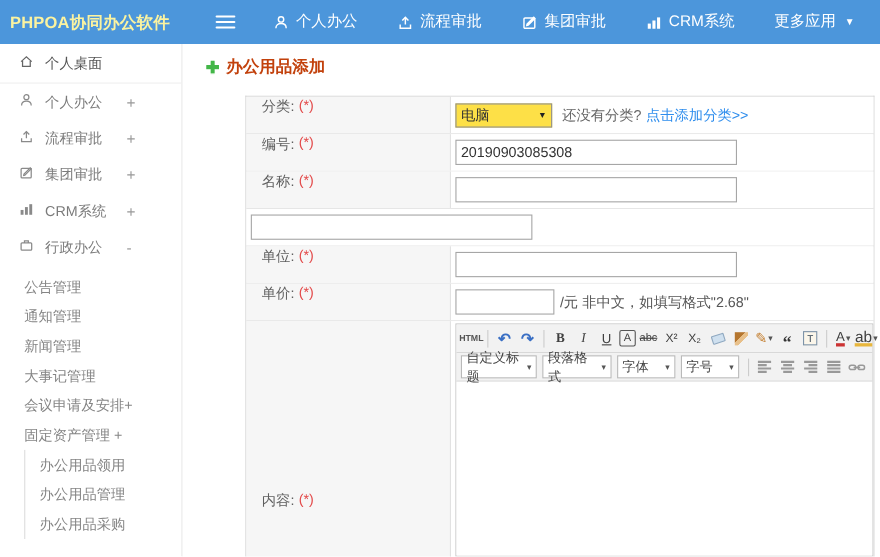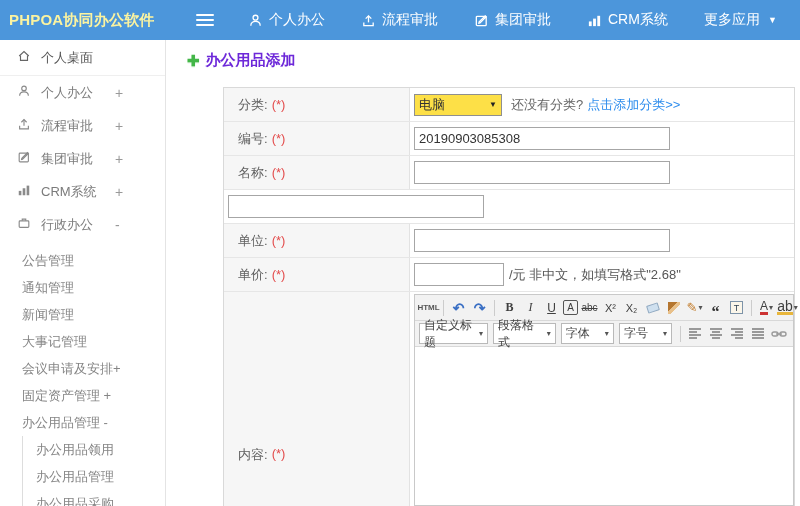--- a/index.html
+++ b/index.html
@@ -26,27 +26,27 @@
   .expander { position:absolute; left:115px; top:50%; transform:translateY(-50%); font-size:14px; color:#999; }
   .side-sub { padding-top:6px; }
   .side-subitem { height:27px; display:flex; align-items:center; padding-left:22px; cursor:pointer; color:#858585; }
   .side-subsub { margin-left:22px; border-left:1px solid #ddd; }
   .side-subsub .side-subitem { padding-left:13px; }
 
   
   .main { position:absolute; top:40px; left:166px; width:634px; height:466px; background:#fff; }
   .page-title { position:absolute; left:21px; top:11px; display:flex; align-items:center; gap:6px; }
   .plus-glyph { color:#43b648; font-size:15px; font-weight:bold; text-shadow:0 1px 0 #d7f3d8; }
-  .page-title h1 { font-size:15px; font-weight:bold; color:#6d28d9; }
+  .page-title h1 { font-size:15px; font-weight:bold; color:#c2410c; }
 
   
   .form-table { position:absolute; left:57px; top:47px; width:572px; border:1px solid #d9d9d9; border-bottom:none; font-size:13px; }
   .frow { display:flex; border-bottom:1px solid #e6e6e6; height:34px; }
   .frow:last-child { border-bottom:none; height:215px; }
-  .fl { width:186px; flex:none; background:#f6f6f6; border-right:1px solid #e2e2e2; display:flex; align-items:center; gap:4px; padding-left:14px; color:#5f5f5f; }
+  .fl { width:186px; flex:none; background:#f6f6f6; border-right:1px solid #e2e2e2; display:flex; align-items:flex-start; gap:4px; padding-left:14px; color:#5f5f5f; }
   .fl .req { color:#e34b4b; }
   .fv { flex:1; background:#fff; display:flex; align-items:center; padding-left:4px; color:#666; min-width:0; }
   .frow.content-row .fl { align-items:flex-start; padding-top:154px; }
   .frow.content-row .fv { align-items:flex-start; padding:2px 2px 0 4px; }
 
   .txt-input { width:256px; height:23px; border:1px solid #a6a6a6; padding:0 4px; font-size:13px; font-family:"Liberation Sans",sans-serif; color:#333; background:#fff; }
   .txt-input.small { width:90px; }
   .fake-select { width:88px; height:22px; border:1px solid #8f8f8f; background:#fde047; display:flex; align-items:center; justify-content:space-between; padding:0 4px; color:#333; cursor:pointer; }
   .fake-select .caret-dn { font-size:8px; color:#222; }
   .hint { margin-left:9px; color:#666; }
@@ -210,23 +210,20 @@
       </div>
     <div class="side-subitem">
         <span>大事记管理</span>
       </div>
     <div class="side-subitem">
         <span>会议申请及安排+</span>
       </div>
     <div class="side-subitem">
         <span>固定资产管理 +</span>
       </div>
-    <div class="side-subitem">
-        <span>办公用品管理 -</span>
-      </div>
     <div class="side-subsub">
       <div class="side-subitem">
           <span>办公用品领用</span>
         </div>
       <div class="side-subitem">
           <span>办公用品管理</span>
         </div>
       <div class="side-subitem">
           <span>办公用品采购</span>
         </div>

